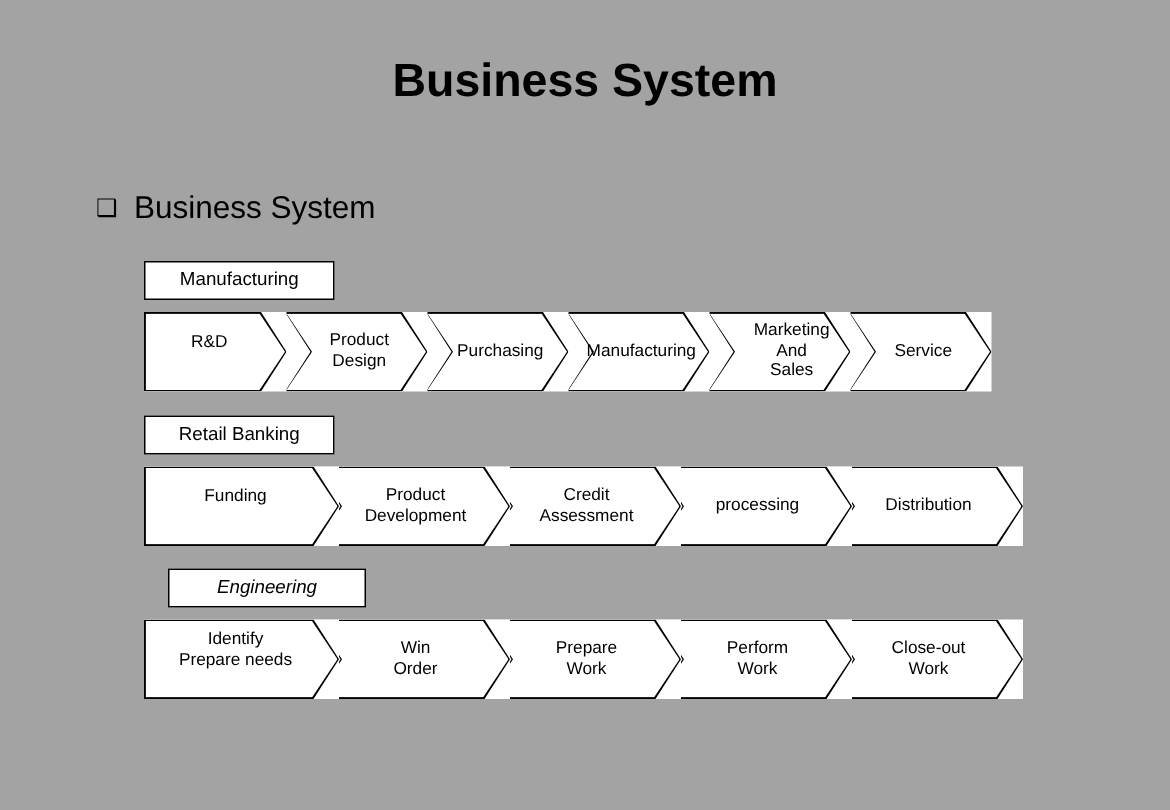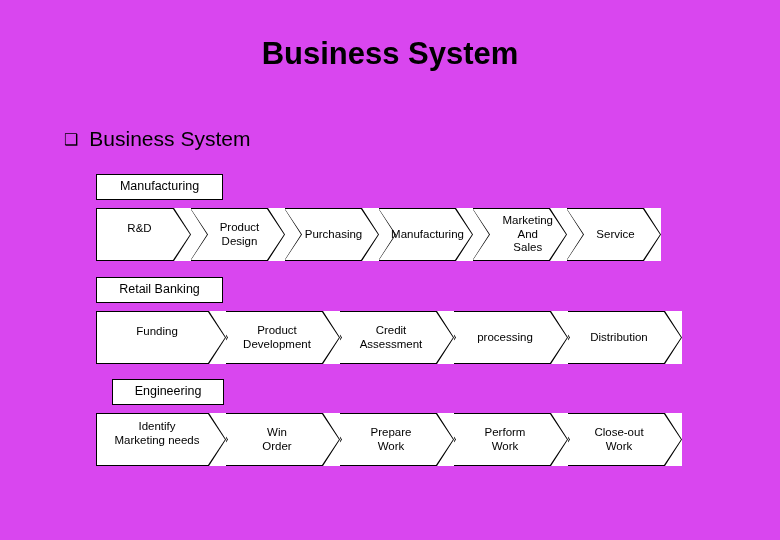--- a/index.html
+++ b/index.html
@@ -14,21 +14,21 @@
     overflow: hidden;
     font-family: "Liberation Sans", sans-serif;
     color: #000000;
   }
 
   .slide {
     position: absolute;
     left: 0; top: 0;
     width: 780px;
     height: 540px;
-    background: #d946ef;
+    background: #a3a3a3;
   }
 
   
   .slide-title {
     position: absolute;
     left: 0;
     top: 36px;
     width: 780px;
     text-align: center;
     font-size: 31px;
@@ -209,27 +209,27 @@
             <span class="chev-text">processing</span>
           </div>
           <div class="chevron notched" style="left: 456px; width: 130px; z-index: 1;">
             <span class="chev-bg"></span>
             <span class="chev-fg"></span>
             <span class="chev-text">Distribution</span>
           </div>
         </div>
       </div>
       <div class="row">
-        <div class="row-label" style="left: 112px; top: 379px; width: 112px;">Engineering</div>
+        <div class="row-label" style="left: 112px; top: 379px; width: 132px; font-style: italic;">Engineering</div>
         <div class="chevron-strip" style="left: 96px; top: 413px;">
           <div class="chevron" style="left: 0px; width: 130px; z-index: 5;">
             <span class="chev-bg"></span>
             <span class="chev-fg"></span>
             <span class="chev-text">Identify
-Marketing needs</span>
+Prepare needs</span>
           </div>
           <div class="chevron notched" style="left: 114px; width: 130px; z-index: 4;">
             <span class="chev-bg"></span>
             <span class="chev-fg"></span>
             <span class="chev-text">Win
 Order</span>
           </div>
           <div class="chevron notched" style="left: 228px; width: 130px; z-index: 3;">
             <span class="chev-bg"></span>
             <span class="chev-fg"></span>

